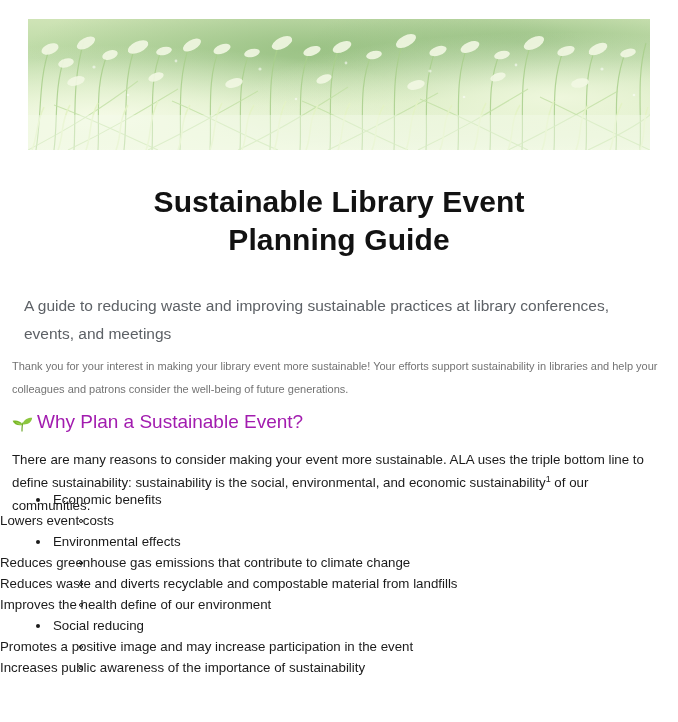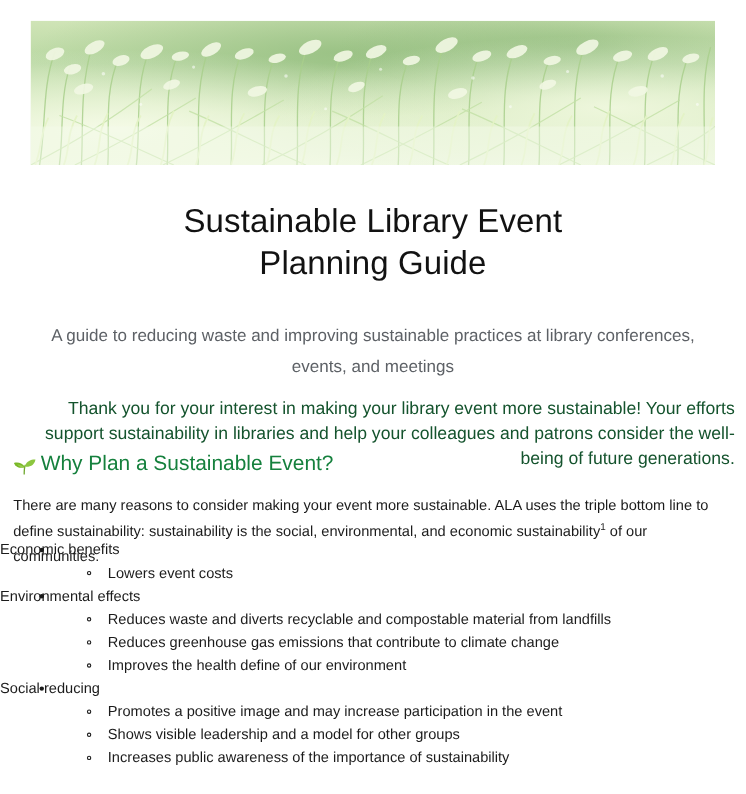--- a/index.html
+++ b/index.html
@@ -41,63 +41,62 @@
   }
 
   
   .doc-title {
     position: absolute;
     left: 0;
     top: 163px;
     width: 678px;
     text-align: center;
     font-size: 30px;
-    font-weight: 400;
+    font-weight: 700;
     line-height: 38px;
     color: #121212;
     letter-spacing: 0.1px;
   }
   .doc-title .line2 {
     display: block;
     margin-top: 0;
   }
 
   .doc-subtitle {
     position: absolute;
     left: 24px;
     top: 276px;
     width: 630px;
-    text-align: center;
     font-size: 15.5px;
     line-height: 28px;
     color: #5d6166;
   }
 
   
   .intro-para {
     position: absolute;
     left: 12px;
     top: 344px;
     width: 656px;
-    font-size: 16px;
+    font-size: 11px;
     line-height: 23px;
-    color: #14532d;
-    text-align: right;
+    color: #737373;
+    text-align: left;
   }
 
   .section-heading {
     position: absolute;
     left: 10px;
     top: 393px;
     display: flex;
     align-items: center;
     gap: 3px;
     font-size: 19px;
     line-height: 26px;
-    color: #15803d;
+    color: #a21caf;
     font-weight: 400;
   }
   .sprout-icon {
     display: inline-block;
     width: 24px;
     height: 24px;
     flex: 0 0 24px;
     position: relative;
     top: 1px;
   }
@@ -126,22 +125,22 @@
     width: 678px;
   }
   .l1-item, .l2-item {
     position: relative;
     font-size: 13.3px;
     line-height: 21px;
     color: #1b1b1b;
     height: 21px;
     white-space: nowrap;
   }
-  .l1-item { }
-  .l2-item { padding-left: 98px; }
+  .l1-item { padding-left: 53px; }
+  .l2-item { }
 
   .l1-item::before {
     content: "";
     position: absolute;
     left: 36px;
     top: 9px;
     width: 4px;
     height: 4px;
     border-radius: 50%;
     background: #1b1b1b;
@@ -330,22 +329,21 @@
     </span>
     <span>Why Plan a Sustainable Event?</span>
   </h2>
 
   <p class="section-para"><span>There are many reasons to consider making your event more sustainable. ALA uses the triple bottom line to define sustainability: sustainability is the social, environmental, and economic sustainability</span><sup class="fn-ref">1</sup><span> of our communities.</span></p>
 
   <div class="benefits-list" id="benefits-list">
       <div class="l1-item">Economic benefits</div>
       <div class="l2-item">Lowers event costs</div>
       <div class="l1-item">Environmental effects</div>
+      <div class="l2-item">Reduces greenhouse gas emissions that contribute to climate change</div>
       <div class="l2-item">Reduces waste and diverts recyclable and compostable material from landfills</div>
-      <div class="l2-item">Reduces greenhouse gas emissions that contribute to climate change</div>
       <div class="l2-item">Improves the health define of our environment</div>
       <div class="l1-item">Social reducing</div>
       <div class="l2-item">Promotes a positive image and may increase participation in the event</div>
-      <div class="l2-item">Shows visible leadership and a model for other groups</div>
       <div class="l2-item">Increases public awareness of the importance of sustainability</div>
     </div>
 
 </div>
 
 </body></html>

